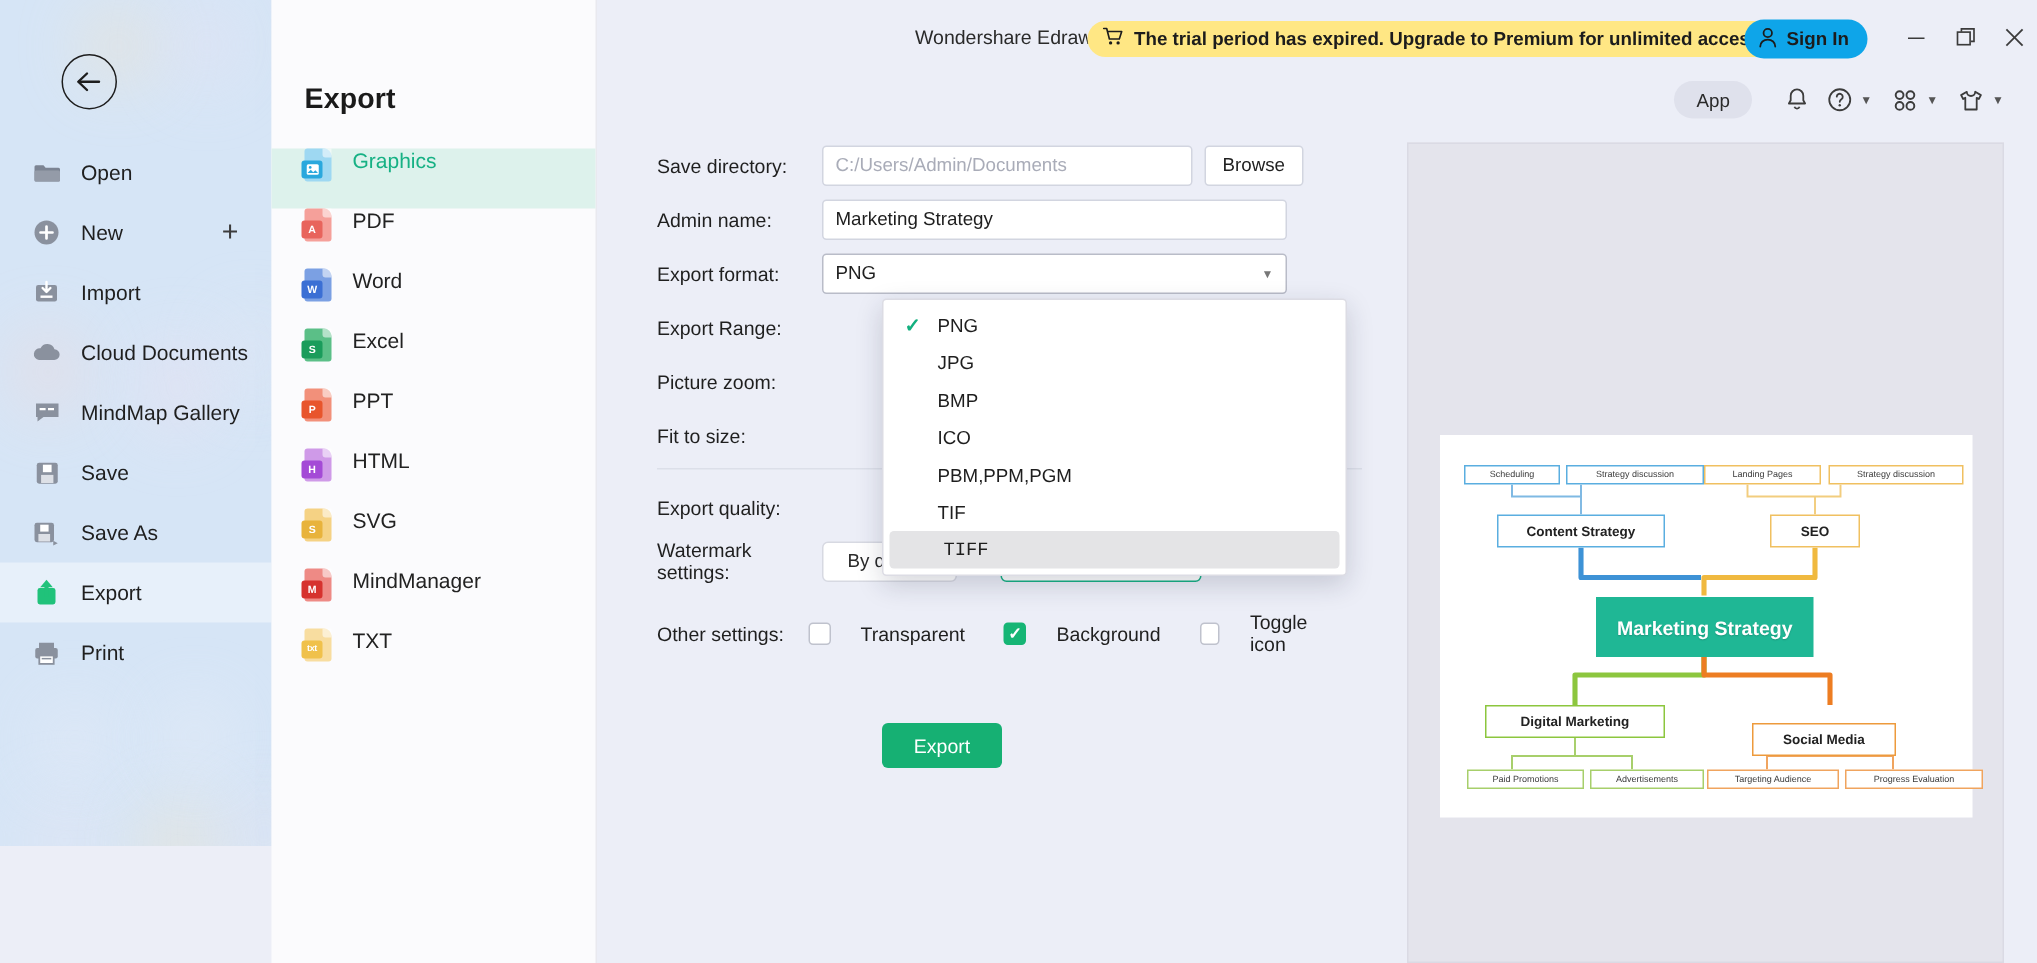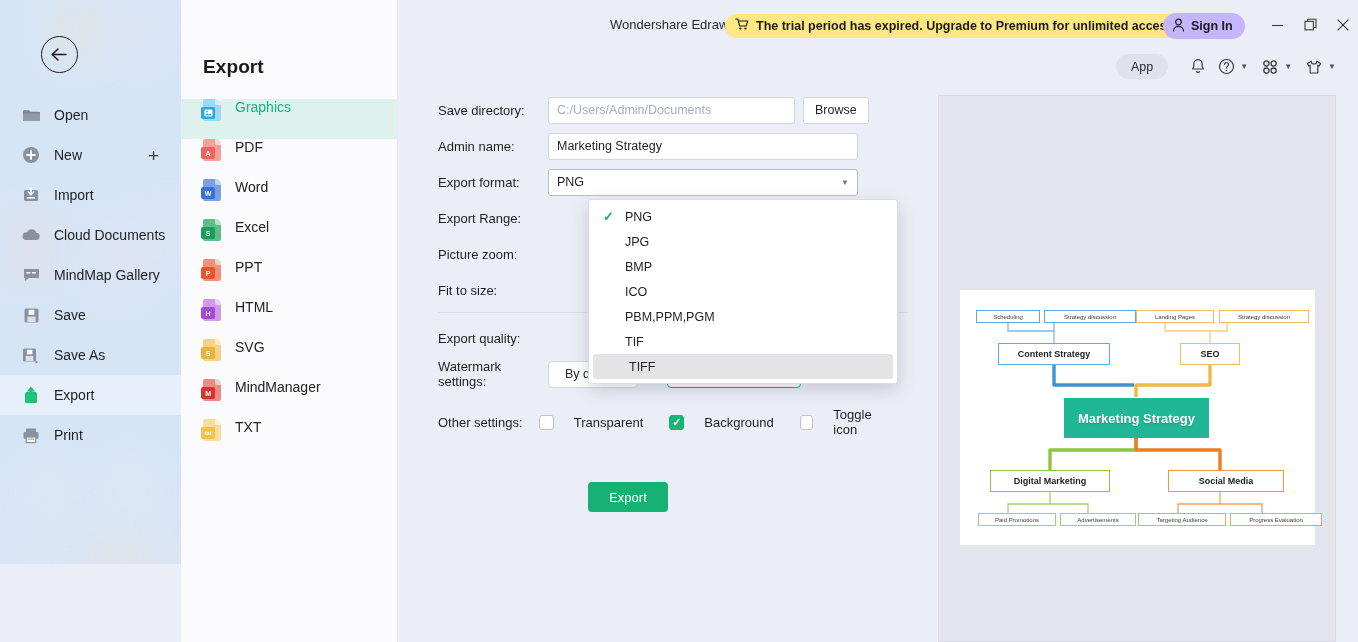--- a/index.html
+++ b/index.html
@@ -83,21 +83,21 @@
   #win-title {
     position: absolute; left: 212px; top: 17px; font-size: 13px; color: #2a2a2a; white-space: nowrap;
   }
   #trial-banner {
     position: absolute; left: 327px; top: 14px; height: 24px; padding: 0 12px 0 10px;
     background: #ffe784; border-radius: 12px; display: flex; align-items: center; gap: 7px;
     font-size: 12.5px; font-weight: bold; color: #1c1c1c; white-space: nowrap; cursor: pointer;
   }
   #signin-btn {
     position: absolute; left: 765px; top: 13px; height: 26px; padding: 0 12px 0 9px;
-    background: #c4b5fd; border-radius: 13px; display: flex; align-items: center; gap: 6px;
+    background: #0ea5e9; border-radius: 13px; display: flex; align-items: center; gap: 6px;
     font-size: 12.5px; font-weight: bold; color: #1c1c1c; cursor: pointer;
   }
   .wbtn { position: absolute; top: 16px; width: 30px; height: 18px; display: flex;
           align-items: center; justify-content: center; cursor: pointer; color: #3b3b3b; }
   #w-min { left: 864px; } #w-max { left: 898px; } #w-close { left: 930px; }
 
   
   #toolbar2 { position: absolute; right: 16px; top: 54px; display: flex; align-items: center; gap: 4px; }
   #app-pill {
     background: #dfe1ec; border-radius: 13px; height: 25px; padding: 0 15px;
@@ -133,21 +133,21 @@
   }
   #fmt-caret { position: absolute; right: 8px; font-size: 8px; color: #777; }
   #fmt-menu {
     position: absolute; left: 150px; top: 107px; width: 310px;
     background: #fff; border: 1px solid #dcdce4; border-radius: 3px;
     box-shadow: 0 6px 18px rgba(30,35,60,.18); padding: 4px 0; z-index: 40;
   }
   .opt { height: 25px; display: flex; align-items: center; padding-left: 14px;
          font-size: 12.5px; color: #1e1e1e; cursor: pointer; }
   .opt .ck { width: 22px; color: #13b07f; font-size: 13px; font-weight: bold; }
-  .opt.hl { background: #e4e4e6; border-radius: 3px; margin: 0 4px; }
+  .opt.hl { background: #e4e4e6; border-radius: 3px; margin: 0 4px; font-family: Liberation Mono, monospace; }
 
   
   .wm-btn {
     height: 27px; padding: 0 16px; border-radius: 4px; background: #fff;
     border: 1px solid #d7d9e2; font-size: 12.5px; color: #2b2b2b;
     display: flex; align-items: center; cursor: pointer;
   }
   .wm-btn.sel { border: 1px solid #16b184; gap: 7px; }
 
   
@@ -622,21 +622,21 @@
         <div class="node" style="left:84px;top:20px;width:92px;height:13px;border-color:#5aaee0">Strategy  discussion</div>
         <div class="node" style="left:176px;top:20px;width:78px;height:13px;border-color:#f0c060">Landing Pages</div>
         <div class="node" style="left:259px;top:20px;width:90px;height:13px;border-color:#f0c060">Strategy  discussion</div>
 
         <div class="node mid" style="left:38px;top:53px;width:112px;height:22px;border-color:#5aaee0">Content Strategy</div>
         <div class="node mid" style="left:220px;top:53px;width:60px;height:22px;border-color:#f0c060">SEO</div>
 
         <div class="node root" style="left:104px;top:108px;width:145px;height:40px">Marketing Strategy</div>
 
         <div class="node mid" style="left:30px;top:180px;width:120px;height:22px;border-color:#8cc63e">Digital Marketing</div>
-        <div class="node mid" style="left:208px;top:180px;width:116px;height:22px;border-color:#ed9a3c">Social Media</div>
+        <div class="node mid" style="left:208px;top:192px;width:96px;height:22px;border-color:#ed9a3c">Social Media</div>
 
         <div class="node" style="left:18px;top:223px;width:78px;height:13px;border-color:#a7cf6b">Paid Promotions</div>
         <div class="node" style="left:100px;top:223px;width:76px;height:13px;border-color:#a7cf6b">Advertisements</div>
         <div class="node" style="left:178px;top:223px;width:88px;height:13px;border-color:#f0a45e">Targeting Audience</div>
         <div class="node" style="left:270px;top:223px;width:92px;height:13px;border-color:#f0a45e">Progress Evaluation</div>
 
       </div>
     </div>
 
   </div>

